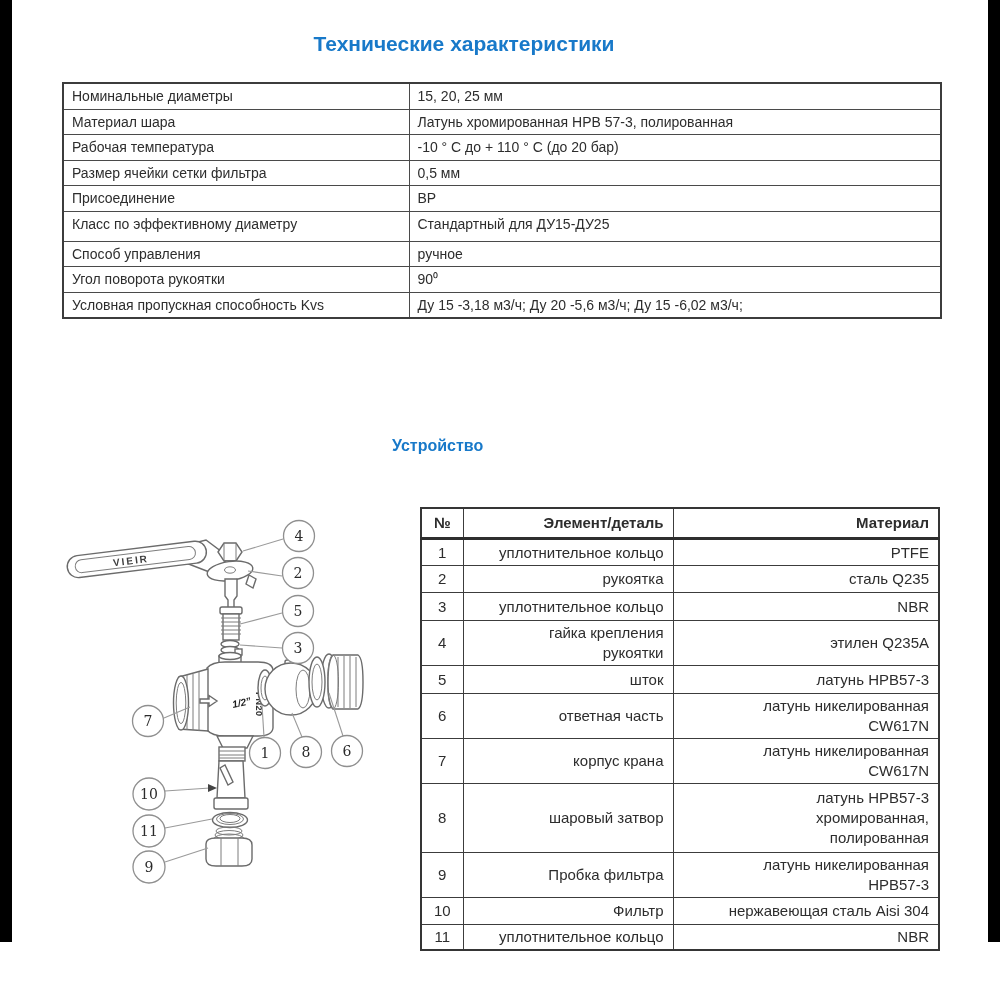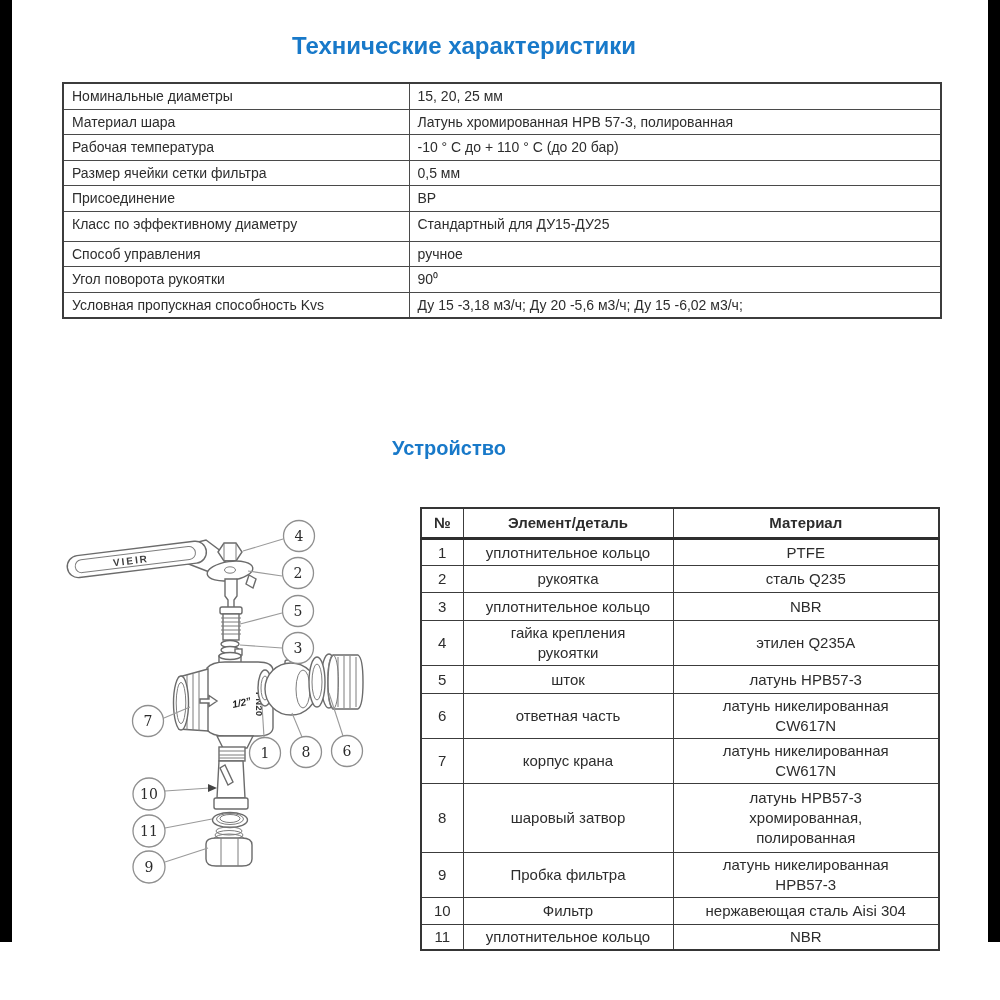--- a/index.html
+++ b/index.html
@@ -6,25 +6,25 @@
   body{
     width:1000px;height:1000px;position:relative;background:#ffffff;
     font-family:"Liberation Sans",sans-serif;color:#2d2d2d;overflow:hidden;
   }
   .side-bar{position:absolute;top:0;height:942px;width:12px;background:#000;}
   .side-bar.left{left:0;}
   .side-bar.right{left:988px;}
 
   .main-title{
     position:absolute;top:32px;left:0;width:928px;margin:0;text-align:center;
-    font-size:24px;font-weight:bold;color:#1879c9;
+    font-size:21px;font-weight:bold;color:#1879c9;
   }
   .section-title{
     position:absolute;top:437px;left:392px;margin:0;
-    font-size:20px;font-weight:bold;color:#1879c9;
+    font-size:16px;font-weight:bold;color:#1879c9;
   }
 
   
   table{border-collapse:collapse;}
   .spec-table{
     position:absolute;left:62px;top:82px;width:878px;table-layout:fixed;
     font-size:14px;border:2px solid #3c3c3c;
   }
   .spec-table td{
     border:1.4px solid #4a4a4a;vertical-align:top;
@@ -35,21 +35,21 @@
   .spec-table tr.h49{height:49px}
   .spec-table tr.h30{height:30px}
 
   
   .device-table{
     position:absolute;left:420px;top:507px;width:518px;table-layout:fixed;
     font-size:15px;border:2px solid #353535;
   }
   .device-table th,.device-table td{
     border:1.5px solid #3c3c3c;padding:2px 9px;line-height:20px;vertical-align:middle;
-    text-align:center;
+    text-align:right;
   }
   .device-table th{font-weight:bold;border-bottom:3px solid #2e2e2e;height:24px;}
   .device-table td.num,.device-table th.num{text-align:center;padding:2px 2px;}
   .device-table tr.r27{height:27px}
   .device-table tr.r28{height:28px}
   .device-table tr.r41{height:41px}
   .device-table tr.r43{height:43px}
   .device-table tr.r69{height:69px}
   .device-table tr.r21{height:21px}
 

